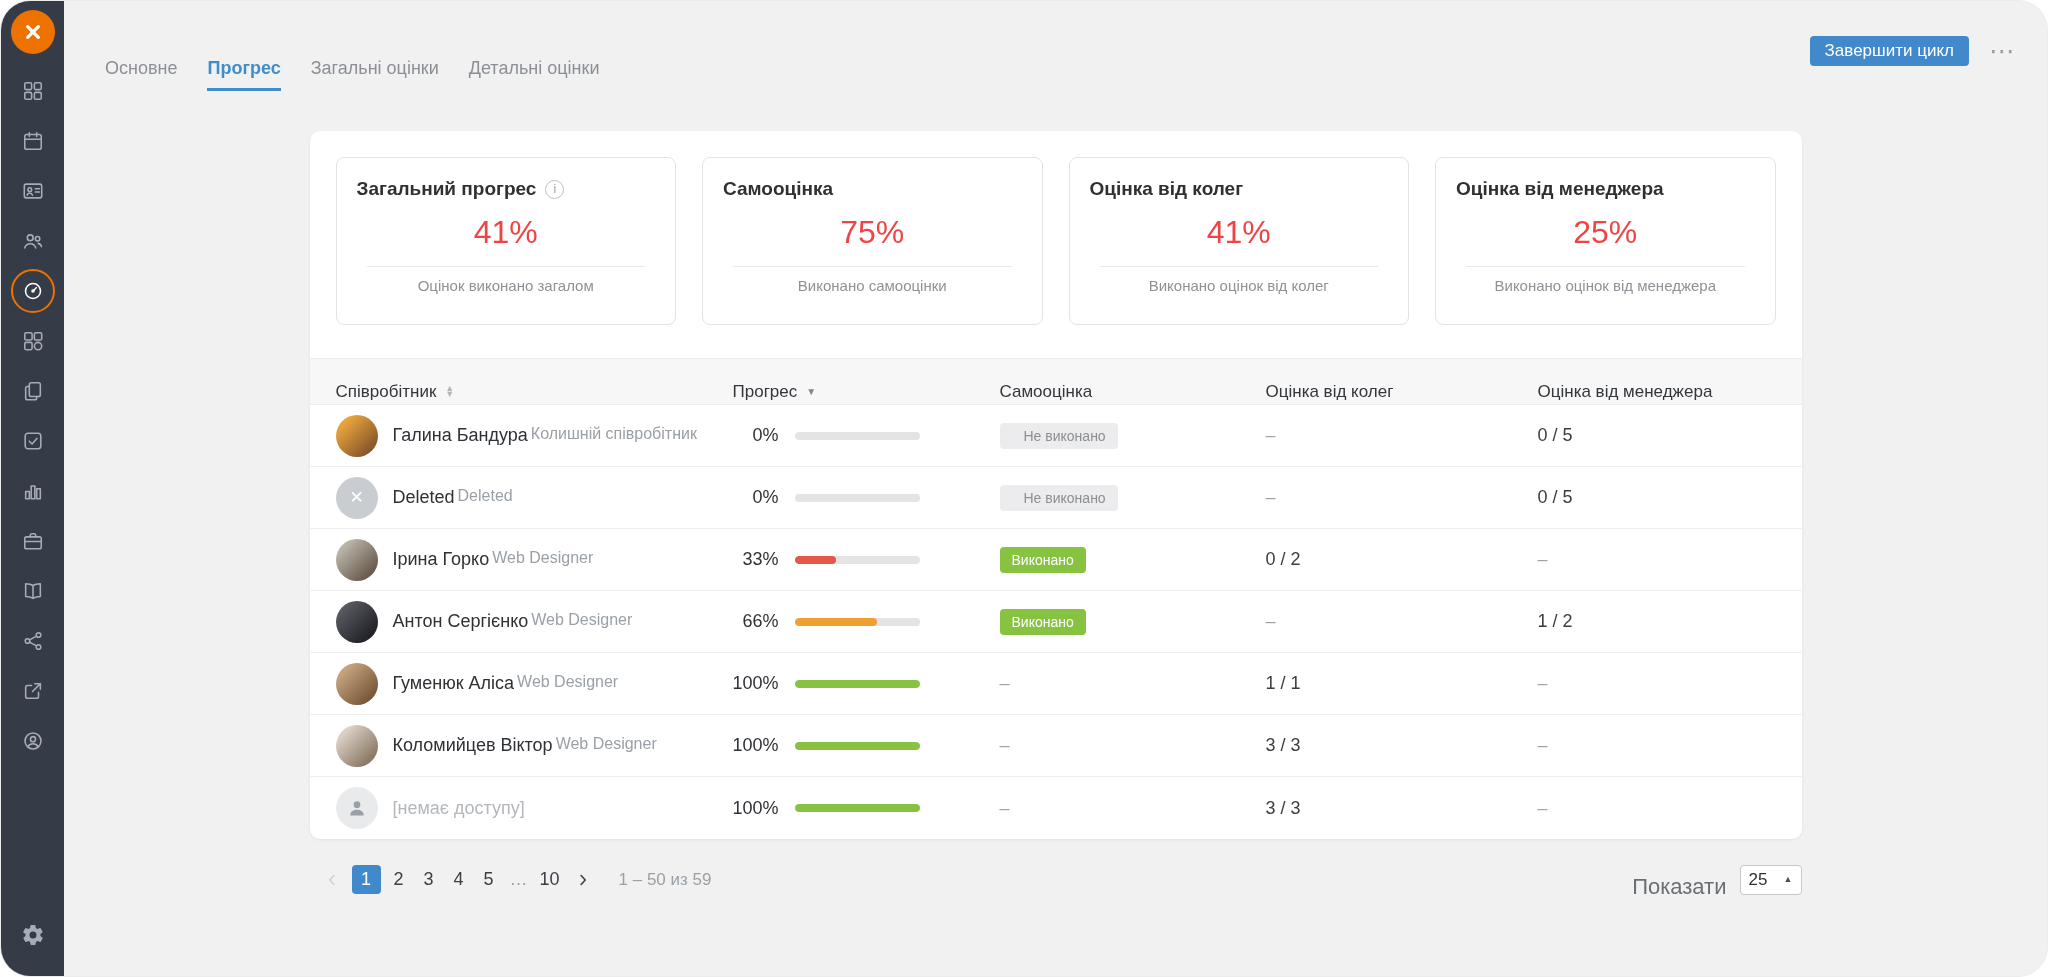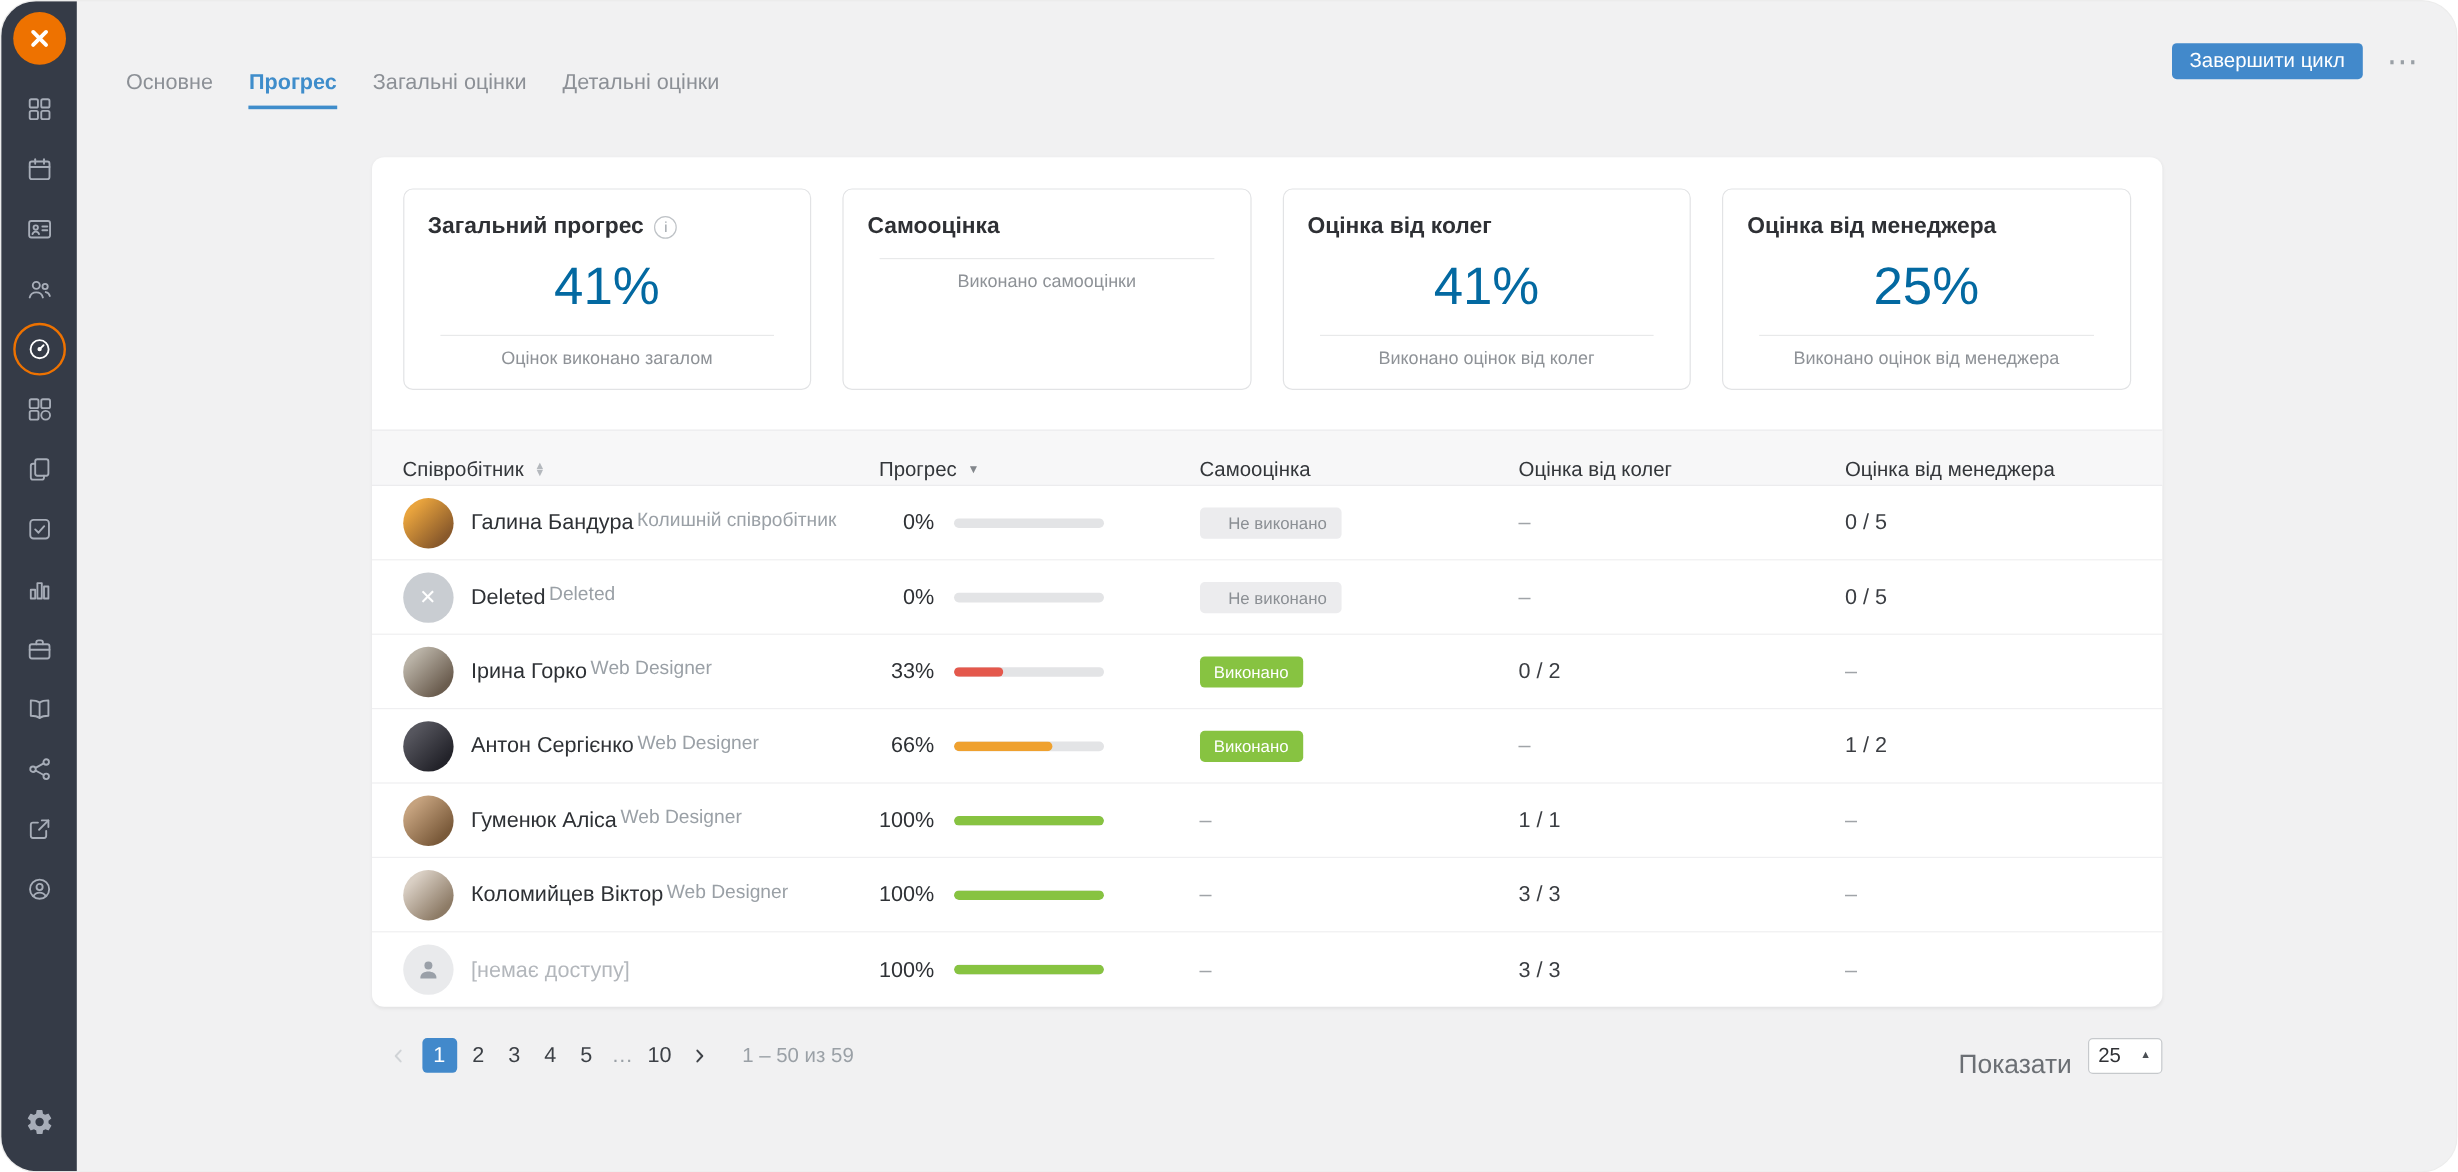--- a/index.html
+++ b/index.html
@@ -76,21 +76,21 @@
   .stat-card{
     border:1px solid #e2e3e5;border-radius:8px;height:168px;
     padding:20px 20px 16px;
   }
   .stat-title{display:flex;align-items:center;font-size:19px;font-weight:700;color:#2e3034;}
   .info-icon{
     display:inline-grid;place-items:center;width:19px;height:19px;margin-left:9px;
     border:1.5px solid #bfc3c7;border-radius:50%;color:#9aa0a6;
     font-size:12px;font-weight:400;cursor:pointer;
   }
-  .stat-value{font-size:44px;color:#0369a1;text-align:center;margin-top:14px;}
+  .stat-value{font-size:32px;color:#ef4444;text-align:center;margin-top:14px;}
   .stat-divider{border:none;border-top:1px solid #e8e9ea;margin:15px 10px 10px;}
   .stat-caption{font-size:15px;color:#8e9297;text-align:center;}
   
   .table{margin:33px -26px 0;}
   .tgrid{display:grid;grid-template-columns:423px 267px 266px 272px 1fr;align-items:center;}
   .thead-row{
     height:47px;background:#f7f7f8;border-top:1px solid #ececee;border-bottom:1px solid #ececee;
     font-size:17px;color:#33363a;
   }
   .th{display:flex;align-items:center;margin-top:20px;}
@@ -296,20 +296,21 @@
               <span class="info-icon">i</span>
             </div>
             <div class="stat-value">41%</div>
             <hr class="stat-divider">
             <div class="stat-caption">Оцінок виконано загалом</div>
           </div>
           <div class="stat-card">
             <div class="stat-title">
                 <span>Самооцінка</span>
               </div>
+            <div class="stat-value">75%</div>
             <hr class="stat-divider">
             <div class="stat-caption">Виконано самооцінки</div>
           </div>
           <div class="stat-card">
             <div class="stat-title">
                 <span>Оцінка від колег</span>
               </div>
             <div class="stat-value">41%</div>
             <hr class="stat-divider">
             <div class="stat-caption">Виконано оцінок від колег</div>

